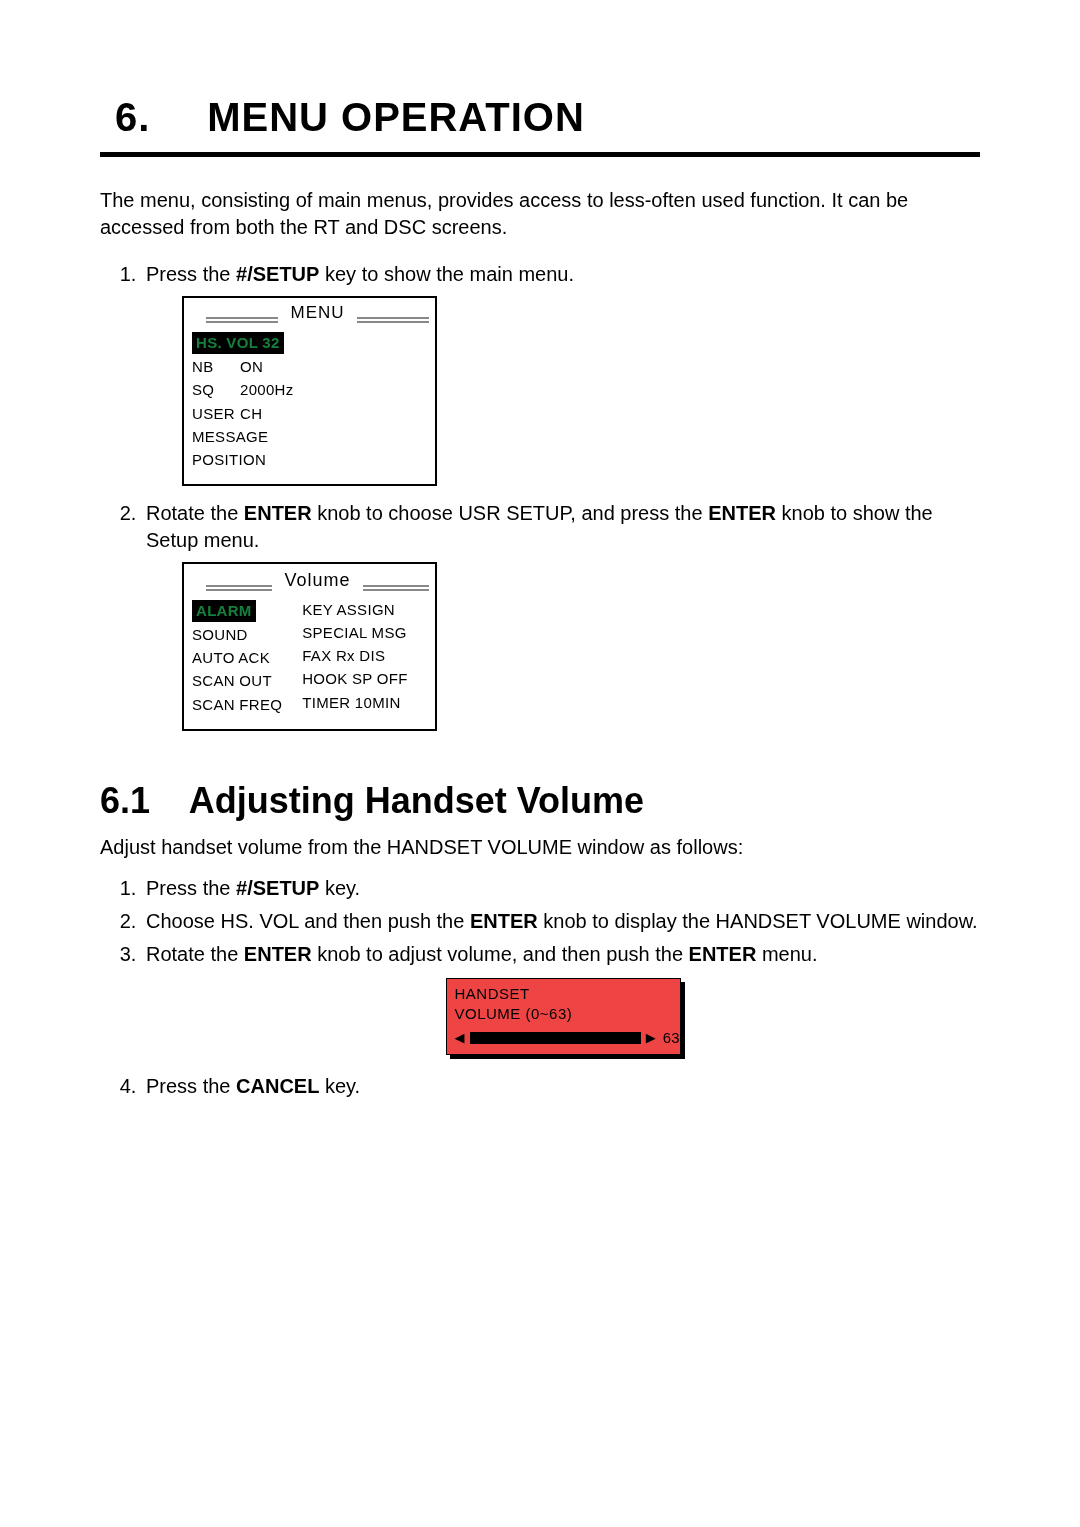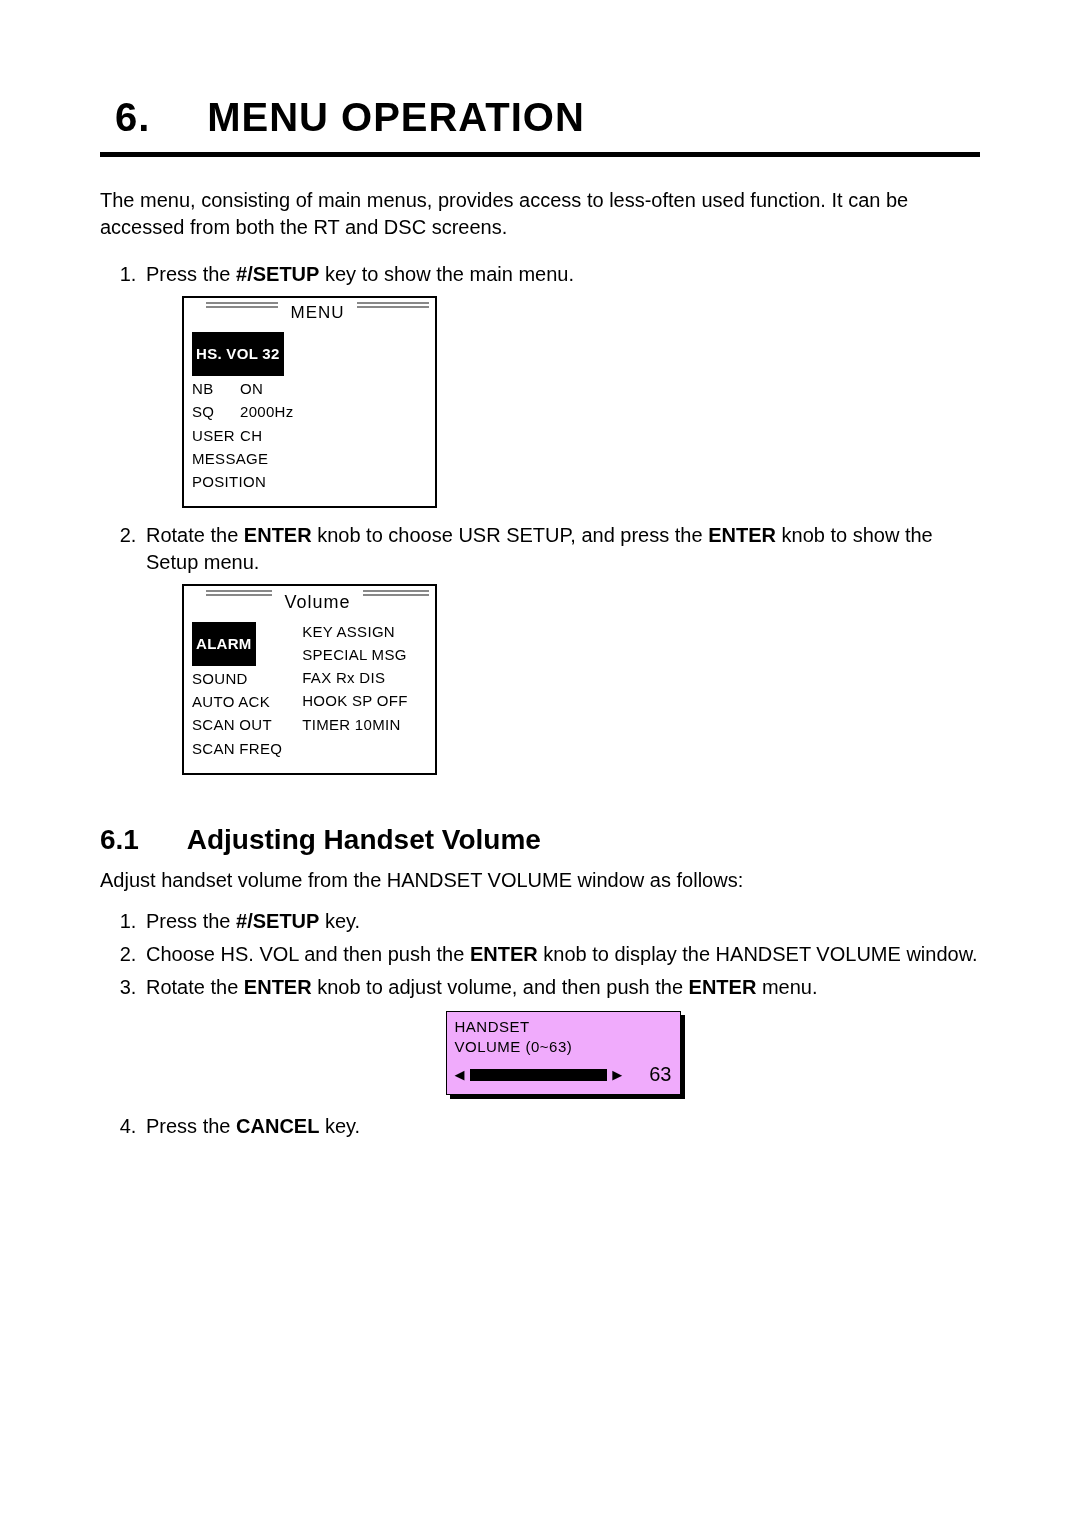--- a/index.html
+++ b/index.html
@@ -26,39 +26,39 @@
   .thick-rule {
     border: none;
     border-top: 5px solid #000;
     margin: 4px 0 30px 0;
   }
   .intro { }
   ol { padding-left: 42px; margin: 0 0 14px 0; }
   ol li { padding-left: 4px; margin-bottom: 6px; }
   .bold { font-weight: bold; margin-top: 20px; }
   .section-heading {
-    font-size: 28px;
+    font-size: 36px;
     font-weight: bold;
     margin: 46px 0 8px 0;
   }
   .sh-num { display: inline-block; min-width: 80px; }
   .page-wrap { position: relative; min-height: 1527px; }
 
   
   .screen {
     border: 2px solid #000;
     width: 255px;
     margin: 8px 0 14px 36px;
     font-family: Arial, Helvetica, sans-serif;
     font-size: 15px;
     background: #fff;
   }
   .screen .titlebar {
     display: flex;
-    align-items: flex-start;
+    align-items: flex-end;
     justify-content: center;
     padding: 4px 6px 3px 22px;
     gap: 8px;
     font-size: 17px;
   }
   .titlebar .sidebar-line {
     flex: 1;
     height: 8px;
     background: repeating-linear-gradient(to bottom, #888 0 2px, #fff 2px 4px);
   }
@@ -66,22 +66,22 @@
   .titlebar .ttl.setup { font-size: 18px; }
   .screen .cols {
     display: flex;
     padding: 4px 8px 14px 8px;
     gap: 20px;
   }
   .col { display: flex; flex-direction: column; gap: 3px; }
   .col .row { white-space: nowrap; letter-spacing: 0.3px; font-size: 15px; }
   .sel {
     background: #000;
-    color: #ffffff;
-    padding: 12px 4px;
+    color: #15803d;
+    padding: 1px 4px;
     font-weight: bold;
     display: inline-block;
   }
   .kv .k { display: inline-block; width: 48px; }
 
   
   .hvwin {
     width: 235px;
     margin: 10px auto 18px auto;
     position: relative;
@@ -89,38 +89,38 @@
   .hvwin .shadow {
     position: absolute;
     left: 4px; top: 4px; right: -4px; bottom: -4px;
     background: #000;
     z-index: 0;
   }
   .hvwin .box {
     position: relative;
     z-index: 1;
     border: 1.5px solid #000;
-    background: #f0abfc;
-    padding: 5px 8px 6px 8px;
+    background: #ef4444;
+    padding: 5px 0 6px 8px;
     font-size: 15px;
   }
   .hvwin .line { letter-spacing: 0.5px; }
   .hvwin .slider-row {
     display: flex;
     align-items: center;
     gap: 5px;
     margin-top: 4px;
   }
   .hvwin .tri-l, .hvwin .tri-r { font-size: 13px; }
   .hvwin .bar {
     flex: 1;
     height: 12px;
     background: #000;
   }
-  .hvwin .val { font-size: 20px; padding-left: 2px; margin-left: 20px; }
+  .hvwin .val { font-size: 15px; padding-left: 2px; }
 </style>
 </head>
 <body>
 <div class="page-wrap">
 
 <h1 class="chapter-title">
   <span class="chapter-num">6.</span>
   <span>MENU OPERATION</span>
 </h1>
 <hr class="thick-rule">

